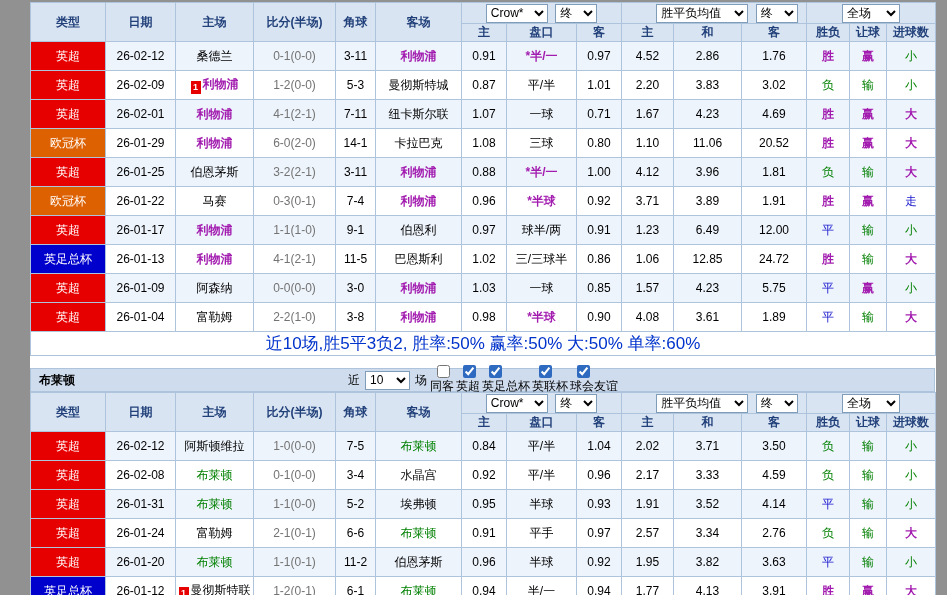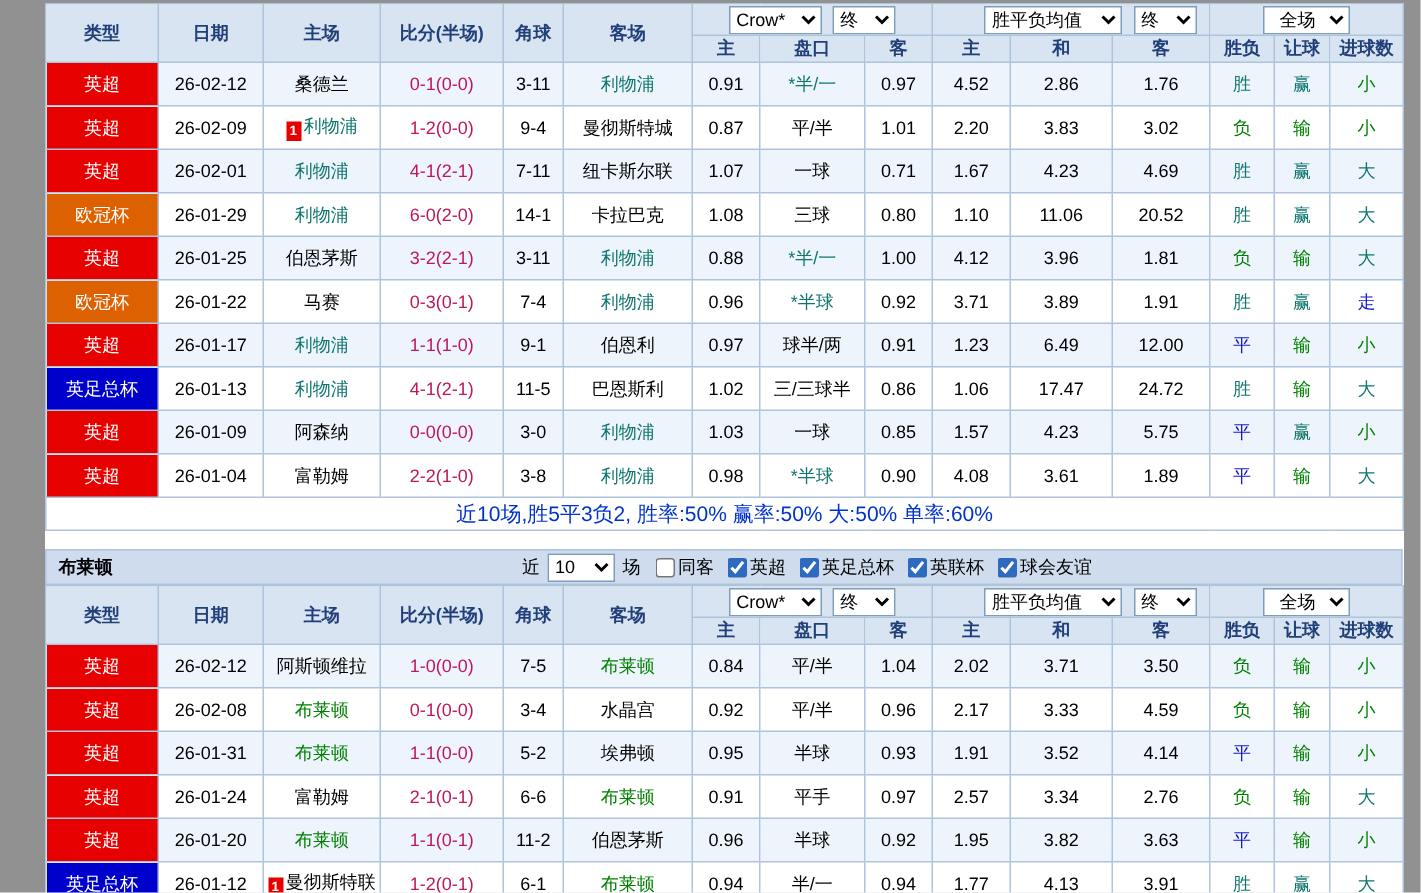--- a/index.html
+++ b/index.html
@@ -18,44 +18,44 @@
   tr.hdr-top th{height:20px;}
   tr.hdr-sub th{height:16px;}
   tbody tr.alt{background:#eef4fc;}
   select{
     font-size:12px;height:19px;border:1px solid #7f9db9;background:#fff;
     vertical-align:middle;margin:0 2px;padding:0;
   }
   .sel-company{width:62px;}
   .sel-stage{width:42px;}
   .sel-avg{width:92px;margin-left:28px;}
-  .sel-scope{width:58px;text-align:center;}
+  .sel-scope{width:58px;}
   .sel-count{width:45px;}
-  .c-red{color:#0f766e;}
+  .c-red{color:#a21caf;font-weight:bold;}
   .c-green{color:#008000;}
   .c-blue{color:#1414cc;}
-  .score{color:#be185d;}
+  .score{color:#737373;}
   .lg-epl{background:#e60000;color:#fff;}
   .lg-ucl{background:#dd6100;color:#fff;margin-left:11px;}
   .lg-facup{background:#0000cc;color:#fff;}
-  td.summary{height:21px;color:#0033cc;background:#fff;font-size:14px;}
+  td.summary{height:21px;color:#0033cc;background:#fff;font-size:17px;}
   .card-ico{
     display:inline-block;width:10px;height:13px;line-height:13px;
     background:#e60000;color:#fff;font-size:9px;font-weight:bold;
     margin-right:2px;vertical-align:-2px;text-align:center;
   }
   .t2bar{
     width:903px;height:22px;margin-top:12px;
     background:#cfdcee;border:1px solid #aec4dc;
     display:flex;align-items:center;font-size:12px;
   }
   .t2title{font-weight:bold;padding-left:8px;color:#000;}
   .t2controls{margin-left:270px;display:flex;align-items:center;}
   .t2controls .lbl{margin:0 3px;}
-  label.flt{display:inline-flex;align-items:center;margin-right:2px;cursor:pointer;}
+  label.flt{display:inline-flex;align-items:flex-start;margin-right:2px;cursor:pointer;flex-direction:column;}
   input[type=checkbox]{
     width:13px;height:13px;margin:0 2px 0 7px;accent-color:#2d6ac0;vertical-align:middle;
   }
   .t2wrap{margin-top:0;}
 </style>
 </head>
 <body>
 
 <div class="content">
 
@@ -125,21 +125,21 @@
           <td>1.76</td>
           <td class="c-red">胜</td>
           <td class="c-red">赢</td>
           <td class="c-green">小</td>
         </tr>
         <tr>
           <td class="lg-epl">英超</td>
           <td>26-02-09</td>
           <td><span class="card-ico">1</span><span class="c-red">利物浦</span></td>
           <td class="score">1-2(0-0)</td>
-          <td>9-4</td>
+          <td>5-3</td>
           <td><span>曼彻斯特城</span></td>
           <td>0.87</td>
           <td>平/半</td>
           <td>1.01</td>
           <td>2.20</td>
           <td>3.83</td>
           <td>3.02</td>
           <td class="c-green">负</td>
           <td class="c-green">输</td>
           <td class="c-green">小</td>
@@ -233,21 +233,21 @@
           <td class="lg-facup">英足总杯</td>
           <td>26-01-13</td>
           <td><span class="c-red">利物浦</span></td>
           <td class="score">4-1(2-1)</td>
           <td>11-5</td>
           <td><span>巴恩斯利</span></td>
           <td>1.02</td>
           <td>三/三球半</td>
           <td>0.86</td>
           <td>1.06</td>
-          <td>17.47</td>
+          <td>12.85</td>
           <td>24.72</td>
           <td class="c-red">胜</td>
           <td class="c-green">输</td>
           <td class="c-red">大</td>
         </tr>
         <tr class="alt">
           <td class="lg-epl">英超</td>
           <td>26-01-09</td>
           <td><span>阿森纳</span></td>
           <td class="score">0-0(0-0)</td>

